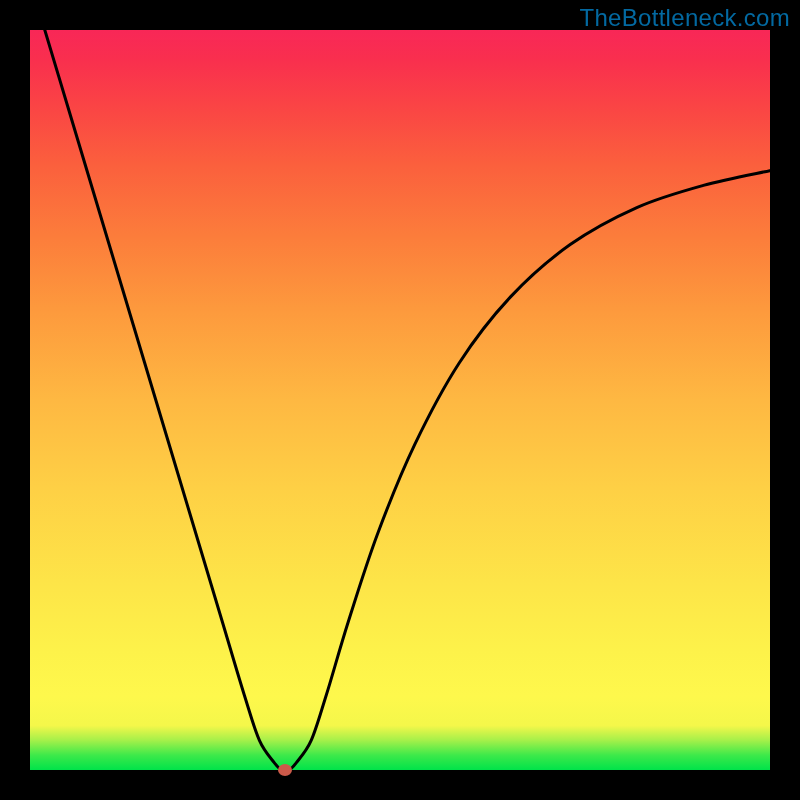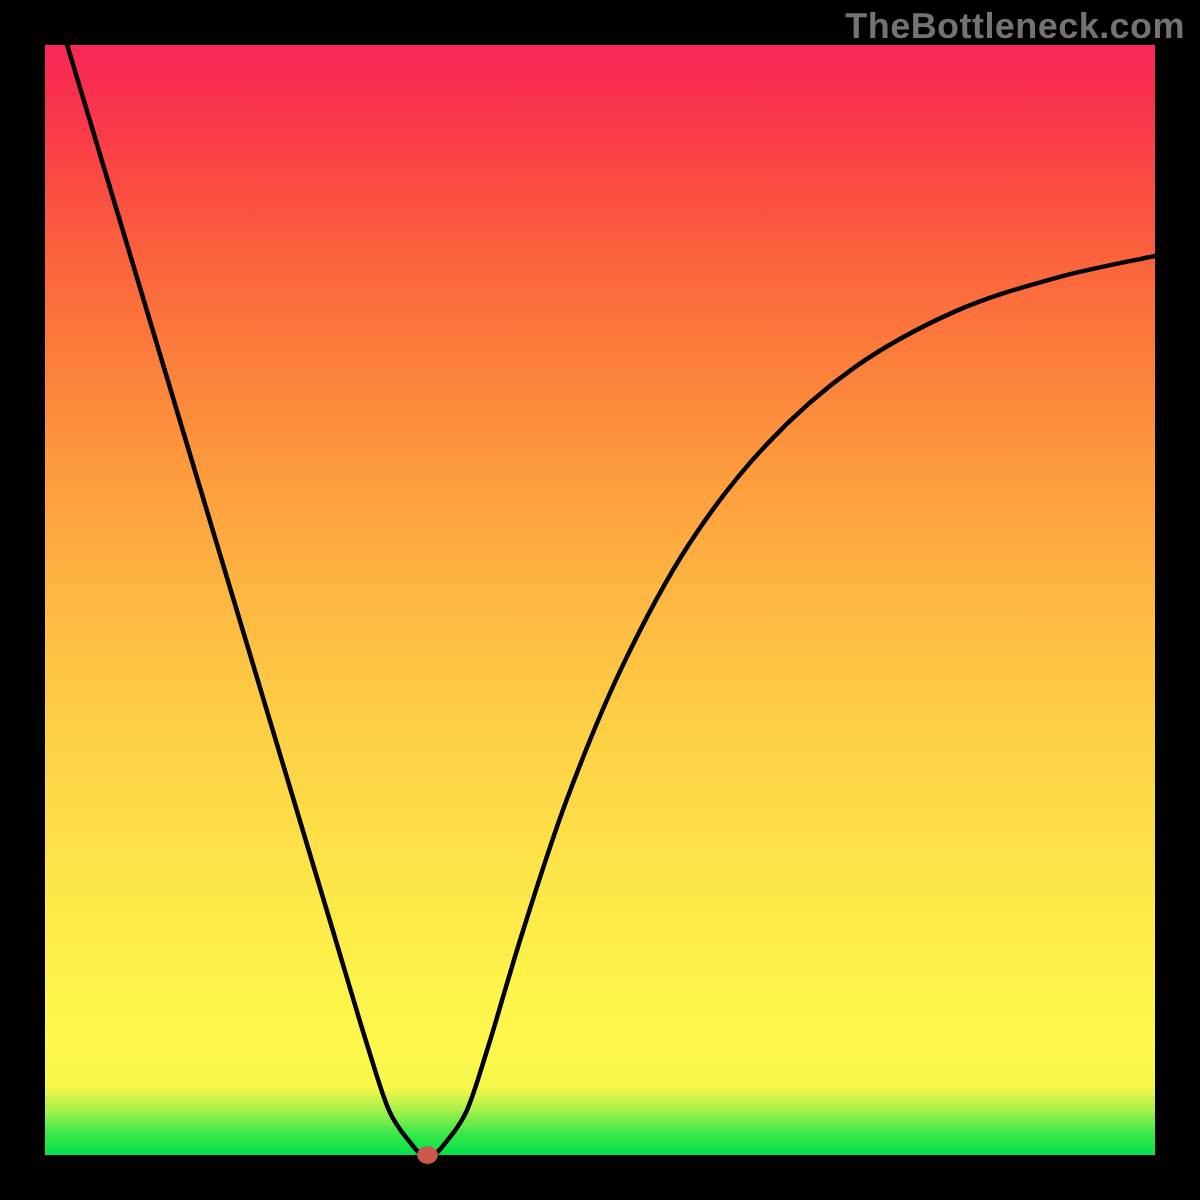--- a/index.html
+++ b/index.html
@@ -14,23 +14,23 @@
   .frame {
     position: relative;
     width: 800px;
     height: 800px;
     background: #000;
   }
   .watermark {
     position: absolute;
     top: 4px;
     right: 10px;
-    color: #737373;
+    color: #0369a1;
     font-size: 24px;
-    font-weight: 700;
+    font-weight: 400;
     letter-spacing: 0.3px;
     user-select: none;
   }
   .plot-area {
     position: absolute;
     left: 30px;
     top: 30px;
     width: 740px;
     height: 740px;
     

